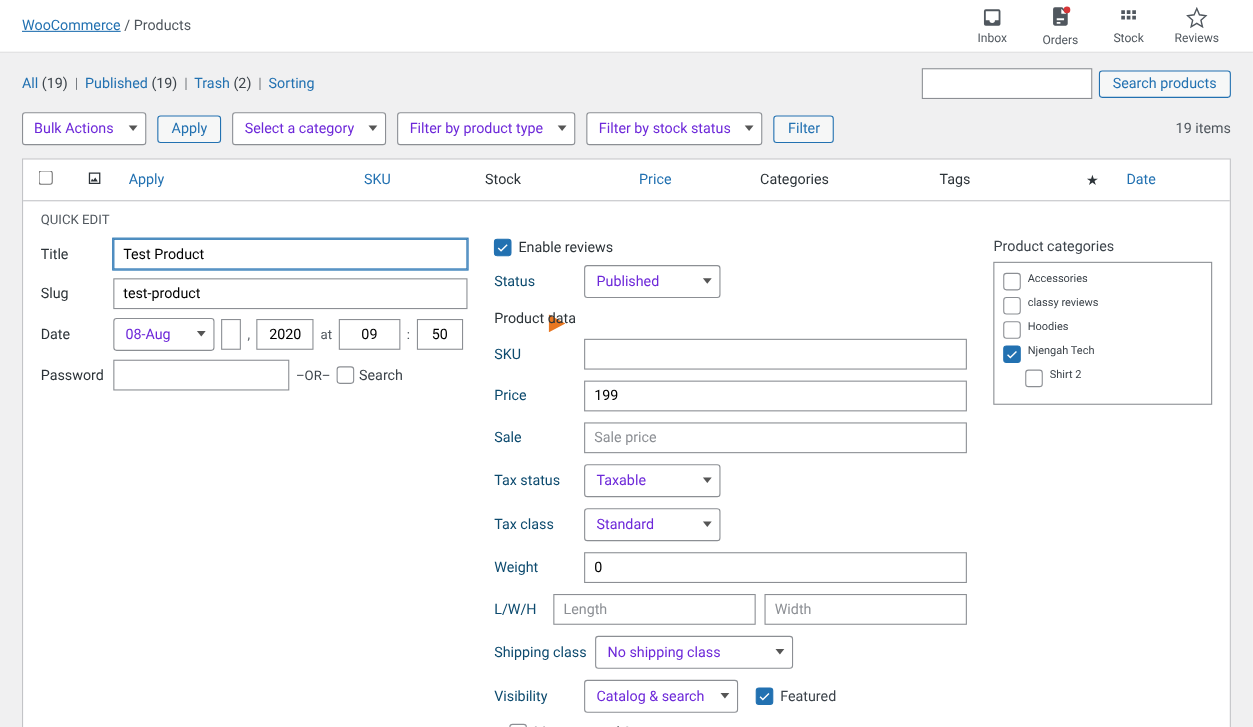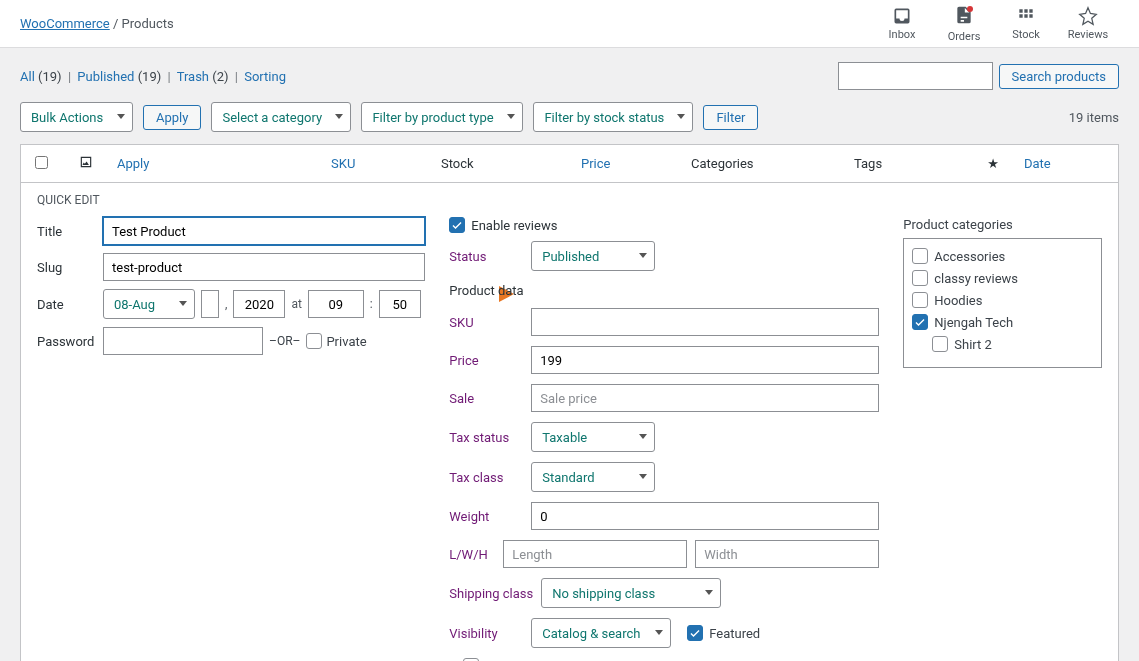--- a/index.html
+++ b/index.html
@@ -16,21 +16,21 @@
 .top-icon .dot::after { content: ""; position: absolute; top: 1px; right: 1px; width: 6px; height: 6px; background: #d63638; border-radius: 50%; }
 
 .subbar { display: flex; align-items: center; padding: 14px 20px 8px; gap: 6px; }
 .subbar .links { font-size: 13px; }
 .subbar .links .sep { color: #787c82; margin: 0 3px; }
 .subbar .spacer { flex: 1; }
 .search-box { width: 155px; height: 28px; border: 1px solid #8c8f94; padding: 0 6px; background: #fff; }
 .btn-outline { border: 1px solid #2271b1; color: #2271b1; background: #f6f7f7; padding: 4px 12px; border-radius: 3px; cursor: pointer; font-size: 13px; }
 
 .filters { display: flex; align-items: center; padding: 4px 20px 12px; gap: 10px; }
-.sel { border: 1px solid #8c8f94; background: #fff; color: #0f766e; height: 30px; padding: 0 28px 0 10px; border-radius: 3px; appearance: none; position: relative; font-size: 13px; }
+.sel { border: 1px solid #8c8f94; background: #fff; color: #6d28d9; height: 30px; padding: 0 28px 0 10px; border-radius: 3px; appearance: none; position: relative; font-size: 13px; }
 .sel-wrap { position: relative; display: inline-block; }
 .sel-wrap::after { content: ""; position: absolute; right: 8px; top: 12px; border-left: 4px solid transparent; border-right: 4px solid transparent; border-top: 5px solid #555; pointer-events: none; }
 .items-count { margin-left: auto; font-size: 13px; color: #50575e; }
 
 .table-wrap { background: #fff; border: 1px solid #c3c4c7; margin: 0 20px; }
 .thead { display: flex; align-items: center; height: 38px; border-bottom: 1px solid #c3c4c7; font-size: 13px; }
 .th { padding: 0 6px; }
 .th-cb { width: 40px; text-align: center; }
 .th-img { width: 50px; text-align: center; }
 .th-name { flex: 1.4; }
@@ -57,35 +57,35 @@
 .field-row { display: flex; align-items: center; margin-bottom: 8px; }
 .field-row label { width: 66px; font-size: 13px; color: #2c3338; }
 .txt { flex: 1; border: 1px solid #8c8f94; height: 28px; padding: 0 8px; font-size: 13px; }
 .txt-highlight { border-color: #2271b1; box-shadow: 0 0 0 1px #2271b1; }
 .sm { width: 62px; flex: none; text-align: center; }
 .mm { width: 92px; flex: none; }
 .date-row { display: flex; align-items: center; gap: 6px; }
 .date-row .at { font-size: 12px; color: #50575e; }
 
 .field-row-mid { display: flex; align-items: center; margin-bottom: 10px; }
-.field-row-mid > label { width: 82px; font-size: 13px; color: #701a75; }
+.field-row-mid > label { width: 82px; font-size: 13px; color: #0c4a6e; }
 .field-row-mid .txt, .field-row-mid .sel-wrap { flex: 1; }
 .field-row-mid .sel { width: 100%; }
 .field-row-mid .sel-sm { width: 124px; }
 .checkbox-row { display: flex; align-items: center; gap: 6px; font-size: 13px; color: #2c3338; margin-bottom: 8px; }
 .cb { width: 16px; height: 16px; border: 1px solid #8c8f94; border-radius: 3px; display: inline-flex; align-items: center; justify-content: center; background: #fff; cursor: pointer; }
 .cb.checked { background: #2271b1; border-color: #2271b1; }
 .cb.checked svg { width: 12px; height: 12px; fill: #fff; }
 .dims { display: flex; gap: 8px; flex: 1; }
 .dims .txt { flex: 1; }
 
 .section-label { font-size: 13px; color: #2c3338; margin: 12px 0 10px; }
 
 .cat-box { border: 1px solid #8c8f94; height: 130px; overflow-y: scroll; padding: 6px 8px; background: #fff; }
-.cat-item { display: flex; align-items: flex-end; gap: 6px; padding: 3px 0; font-size: 13px; }
+.cat-item { display: flex; align-items: flex-start; gap: 6px; padding: 3px 0; font-size: 10px; }
 .cat-item.indent { padding-left: 20px; }
 
 ::-webkit-scrollbar { width: 16px; }
 ::-webkit-scrollbar-track { background: #f0f0f1; }
 ::-webkit-scrollbar-thumb { background: #c3c4c7; border: 3px solid #f0f0f1; border-radius: 8px; }
 ::-webkit-scrollbar-button { display: block; height: 16px; background: #f0f0f1; }
 
 input::placeholder { color: #8c8f94; }
 </style>
 </head>
@@ -195,21 +195,21 @@
             <input class="txt sm" style="width: 56px;" value="09">
             <span class="at">:</span>
             <input class="txt sm" style="width: 42px;" value="50">
           </div>
         </div>
         <div class="field-row">
           <label>Password</label>
           <input class="txt" style="flex: 0 0 auto; width: 160px;">
           <span style="margin:0 6px;font-size:12px;">–OR–</span>
           <span class="cb"></span>
-          <span style="margin-left:4px;">Private</span>
+          <span style="margin-left:4px;">Search</span>
         </div>
       </div>
 
       <div class="qe-mid">
         <div class="checkbox-row">
           <span class="cb checked">
               <svg viewBox="0 0 24 24">
                 <path d="M9 16.2l-4.2-4.2L3 13.8 9 19.8 21 7.8l-1.8-1.8z"></path>
               </svg>
             </span>

